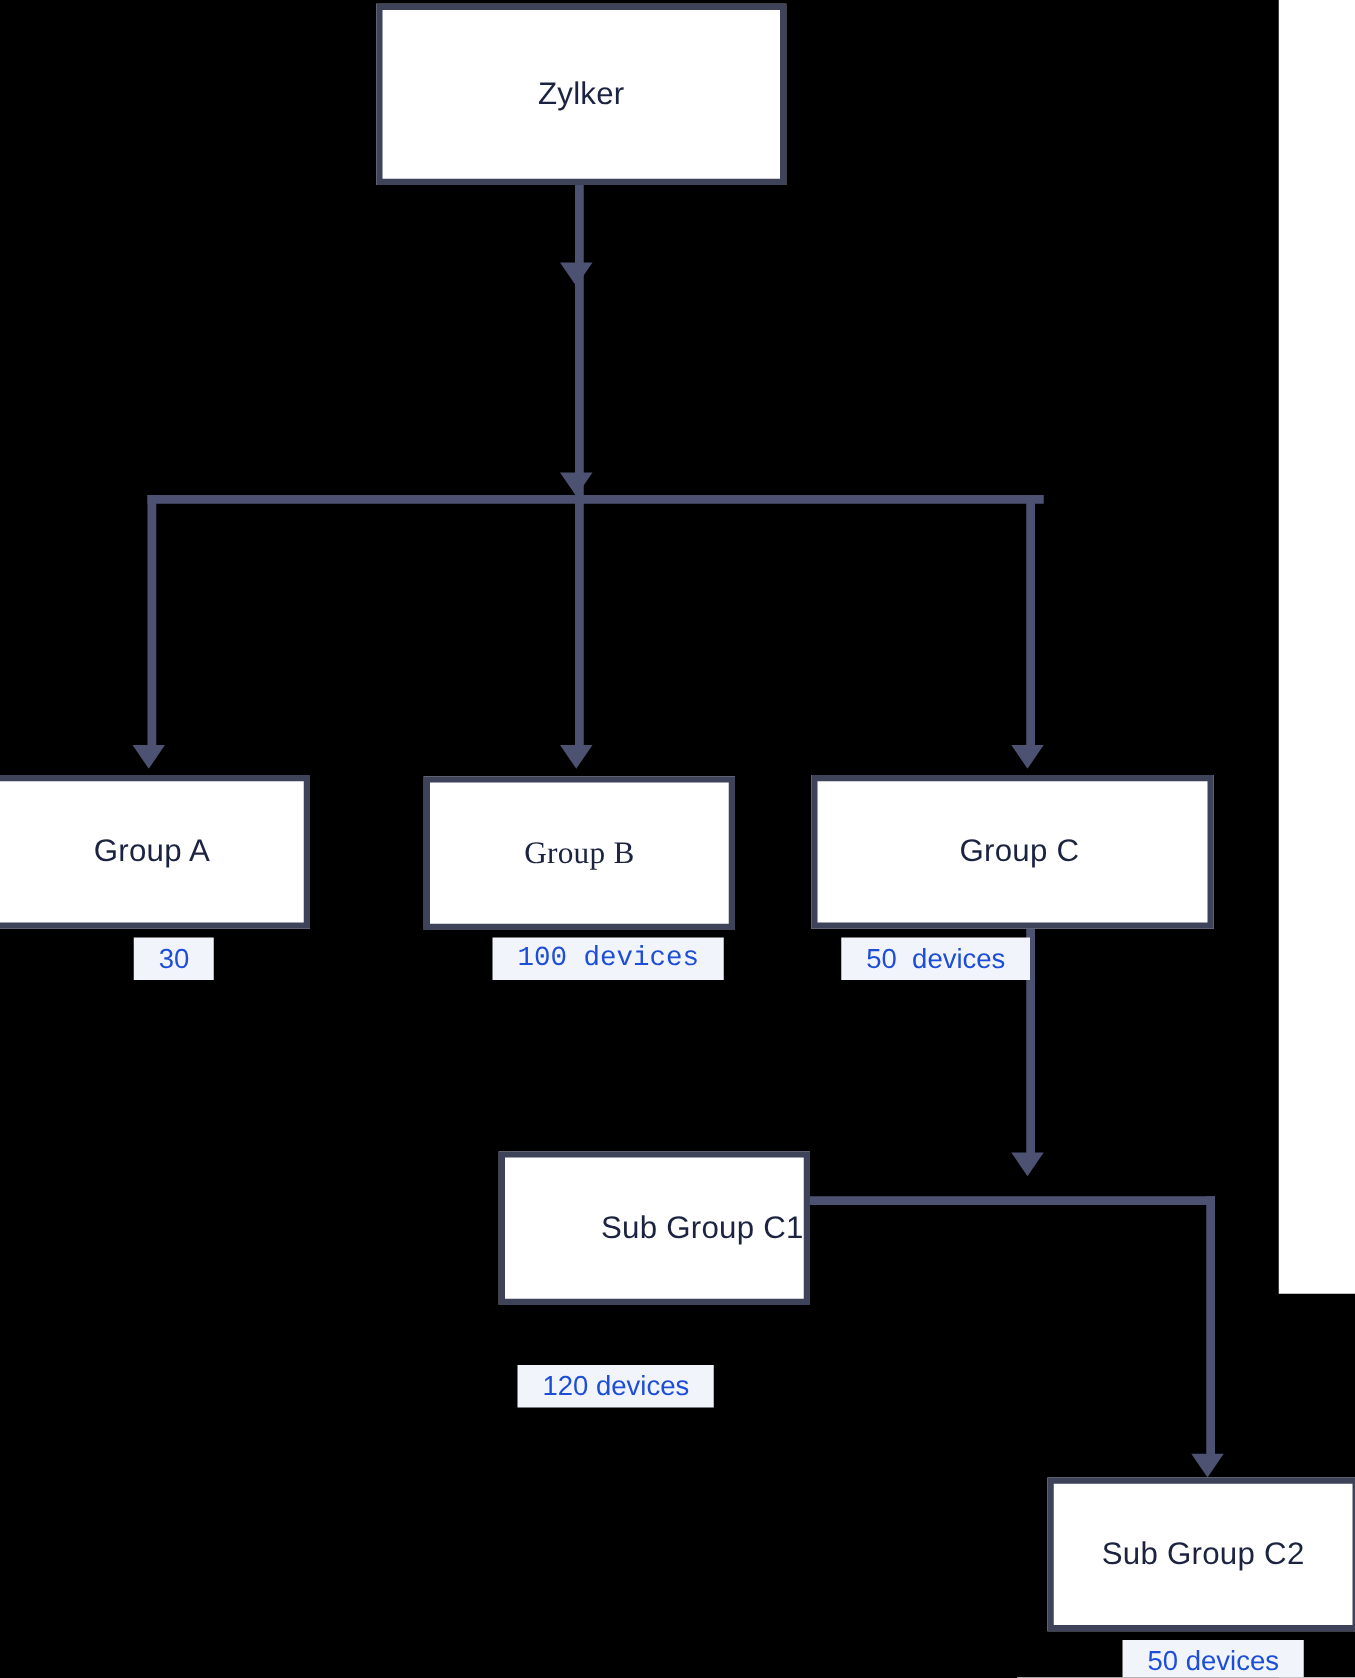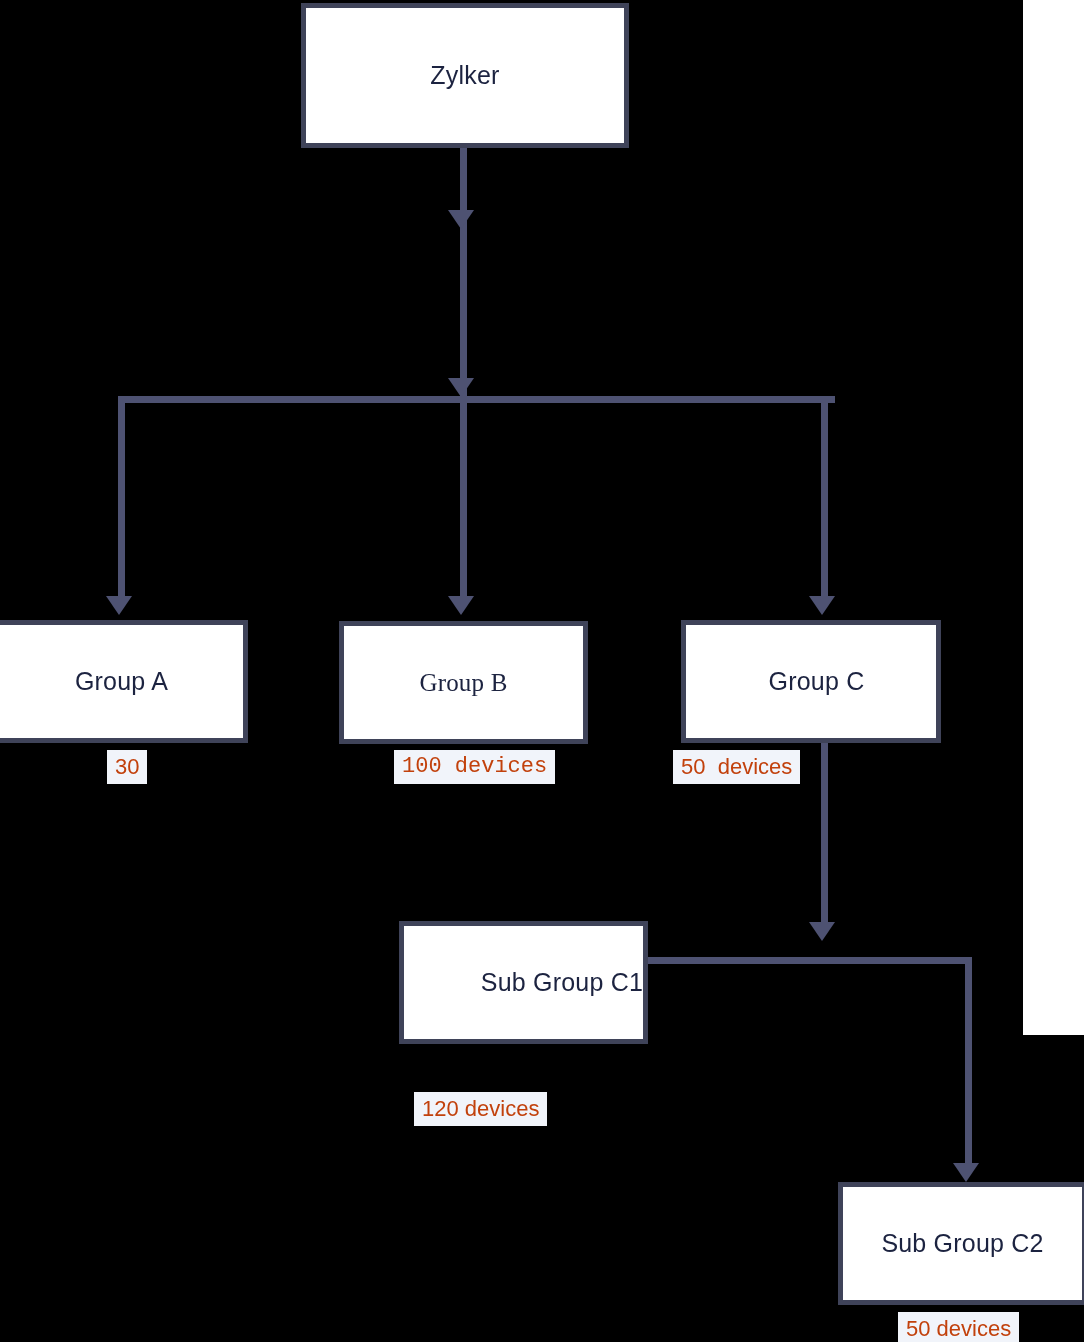--- a/index.html
+++ b/index.html
@@ -44,24 +44,24 @@
   }
   .node-label {
     font-size: 25px;
     color: #1c2340;
     letter-spacing: 0.2px;
     white-space: pre;
   }
   .badge {
     position: absolute;
     background: #f1f4fa;
-    color: #c2410c;
+    color: #1d4ed8;
     font-size: 22px;
     line-height: 30px;
-    padding: 2px 8px;
+    padding: 2px 20px;
     white-space: pre;
     z-index: 8;
   }
   
   .vline {
     position: absolute;
     background: #4e5272;
     width: 7px;
     z-index: 2;
   }
@@ -120,21 +120,21 @@
   <div class="node" style="left:-5px; top:620px; width:253px; height:123px;">
     <span class="node-label">Group A</span>
   </div>
   <div class="badge" style="left:107px; top:750px;">30</div>
 
   <div class="node" style="left:339px; top:621px; width:249px; height:123px;font-family:Liberation Serif, serif;">
     <span class="node-label">Group B</span>
   </div>
   <div class="badge" style="left:394px; top:750px;font-family:Liberation Mono, monospace;">100 devices</div>
 
-  <div class="node" style="left:681px; top:620px; width:260px; height:123px;padding-left:11px;">
+  <div class="node" style="left:649px; top:620px; width:322px; height:123px;padding-left:11px;">
     <span class="node-label">Group C</span>
   </div>
   <div class="badge" style="left:673px; top:750px;">50  devices</div>
 
   <div class="node" style="left:399px; top:921px; width:249px; height:123px;justify-content:flex-end;">
     <span class="node-label">Sub Group C1</span>
   </div>
   <div class="badge" style="left:414px; top:1092px;">120 devices</div>
 
   <div class="node" style="left:838px; top:1182px; width:249px; height:123px;">

